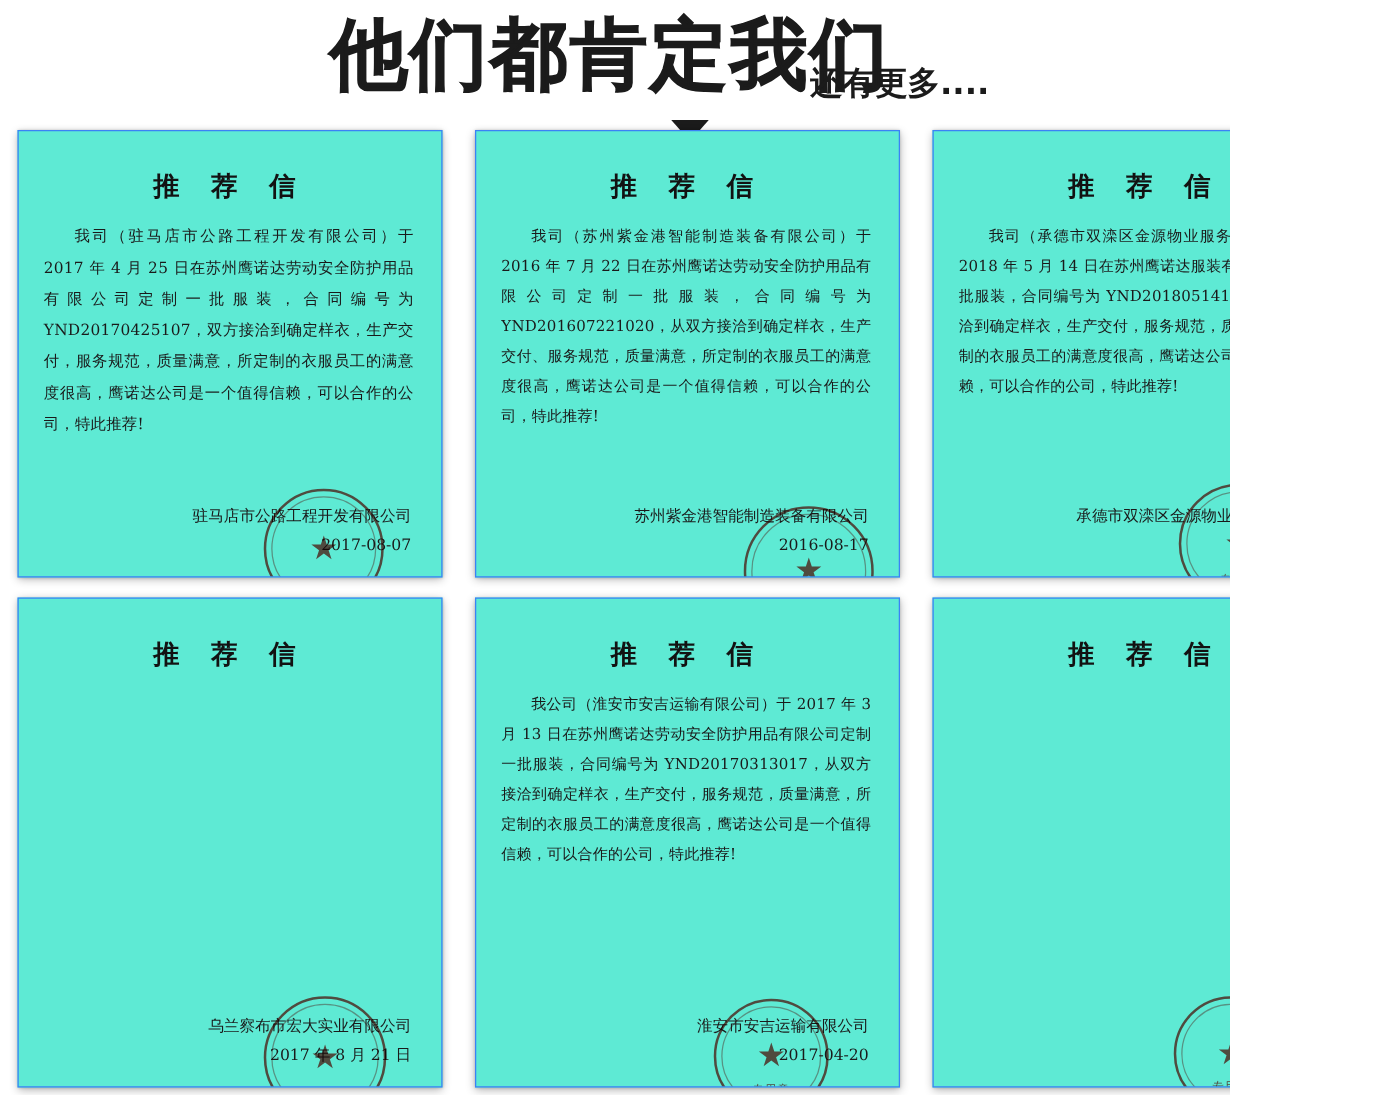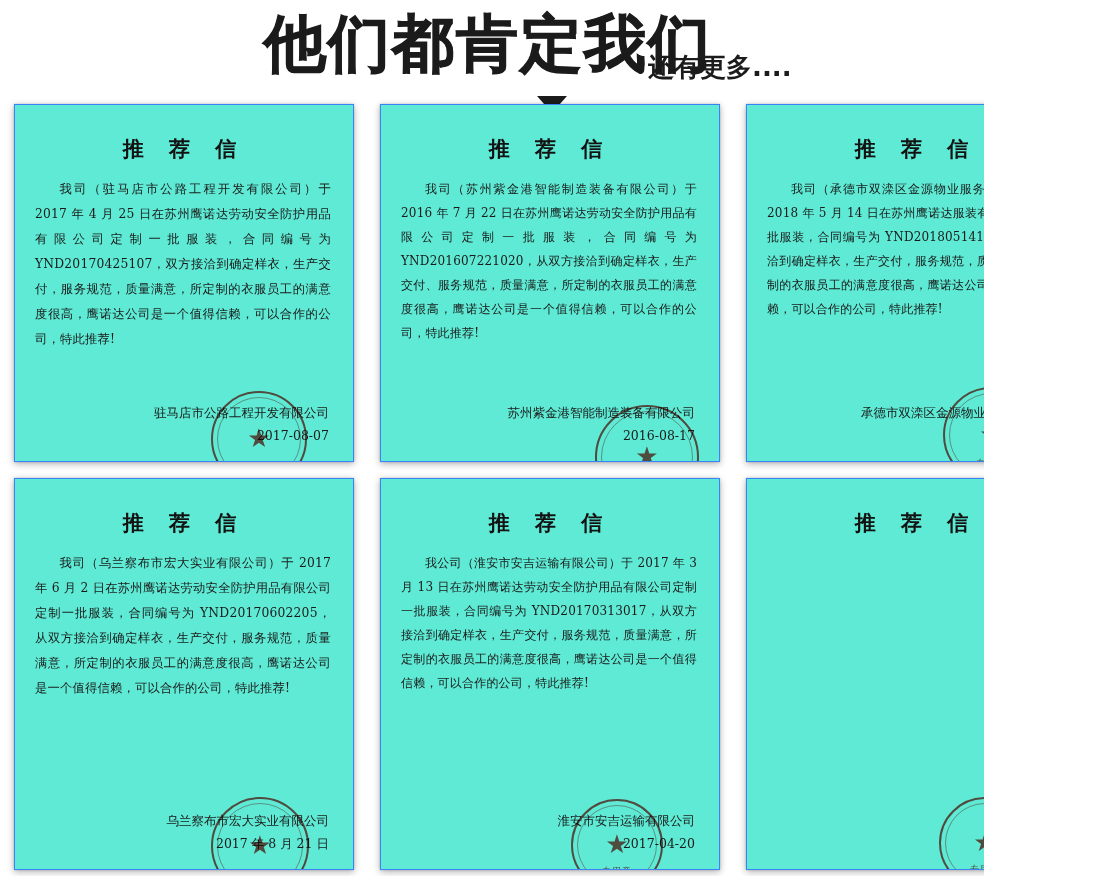--- a/index.html
+++ b/index.html
@@ -213,21 +213,20 @@
       </div>
       <div class="stamp stamp-s3">
         <div class="stamp-ring"></div>
         <div class="stamp-star">★</div>
         <div class="stamp-bottom">专用章</div>
       </div>
     </div>
 
     <div class="card r1 c0">
       <div class="letter-title">推 荐 信</div>
-      <div class="letter-body">我司（乌兰察布市宏大实业有限公司）于 2017 年 6 月 2 日在苏州鹰诺达劳动安全防护用品有限公司定制一批服装，合同编号为 YND20170602205，从双方接洽到确定样衣，生产交付，服务规范，质量满意，所定制的衣服员工的满意度很高，鹰诺达公司是一个值得信赖，可以合作的公司，特此推荐!</div>
       <div class="sign-block">
         <span class="sign-name">乌兰察布市宏大实业有限公司</span>
         <span class="sign-date">2017 年 8 月 21 日</span>
       </div>
       <div class="stamp stamp-s4">
         <div class="stamp-ring"></div>
         <div class="stamp-star">★</div>
         <div class="stamp-bottom">专用章</div>
       </div>
     </div>

